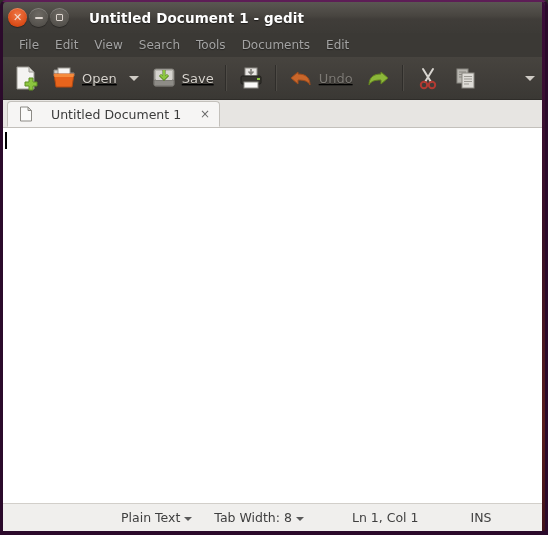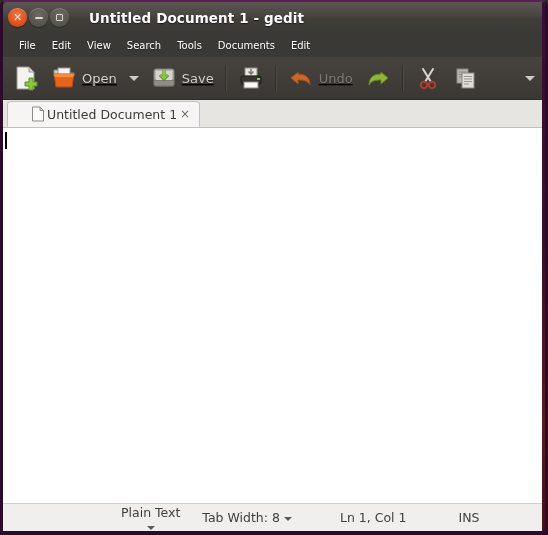--- a/index.html
+++ b/index.html
@@ -96,22 +96,22 @@
   
   .menubar {
     height: 24px;
     flex: 0 0 24px;
     background: #3b3935;
     display: flex;
     align-items: center;
     padding-left: 8px;
   }
   .menu-item {
-    color: #ffffff;
-    font-size: 10px;
+    color: #a3a3a3;
+    font-size: 12px;
     padding: 2px 8px;
     white-space: nowrap;
     text-shadow: 0 1px 1px rgba(0,0,0,.4);
   }
 
   
   .toolbar {
     height: 42px;
     flex: 0 0 42px;
     background: linear-gradient(to bottom, #47443f 0%, #403d39 55%, #3a3834 100%);
@@ -160,22 +160,22 @@
     background: #e7e5e2;
     border-bottom: 1px solid #c3c0bb;
     display: flex;
     align-items: flex-end;
     padding-left: 4px;
   }
   .tab {
     height: 26px;
     display: flex;
     align-items: center;
-    gap: 2px;
-    padding: 0 8px 0 23px;
+    gap: 18px;
+    padding: 0 8px 0 11px;
     background: #f6f5f4;
     border: 1px solid #c3c0bb;
     border-bottom: 1px solid #f6f5f4;
     border-radius: 4px 4px 0 0;
     box-sizing: border-box;
   }
   .tab-title {
     color: #3b3b3b;
     font-size: 12.5px;
     white-space: nowrap;
@@ -220,21 +220,21 @@
     gap: 4px;
     white-space: nowrap;
   }
   .sb-chev {
     width: 0; height: 0;
     border-left: 4px solid transparent;
     border-right: 4px solid transparent;
     border-top: 4px solid #5a5a5a;
     margin-top: 2px;
   }
-  .sb-lang { margin-left: 118px; flex-direction: column; }
+  .sb-lang { margin-left: 118px; }
   .sb-tabw { margin-left: 22px; justify-content: flex-end; }
   .sb-pos  { margin-left: 48px; }
   .sb-ins  { margin-left: 52px; text-align: right; }
 </style>
 </head>
 <body>
 
 <div class="window">
 
   <div class="titlebar">

